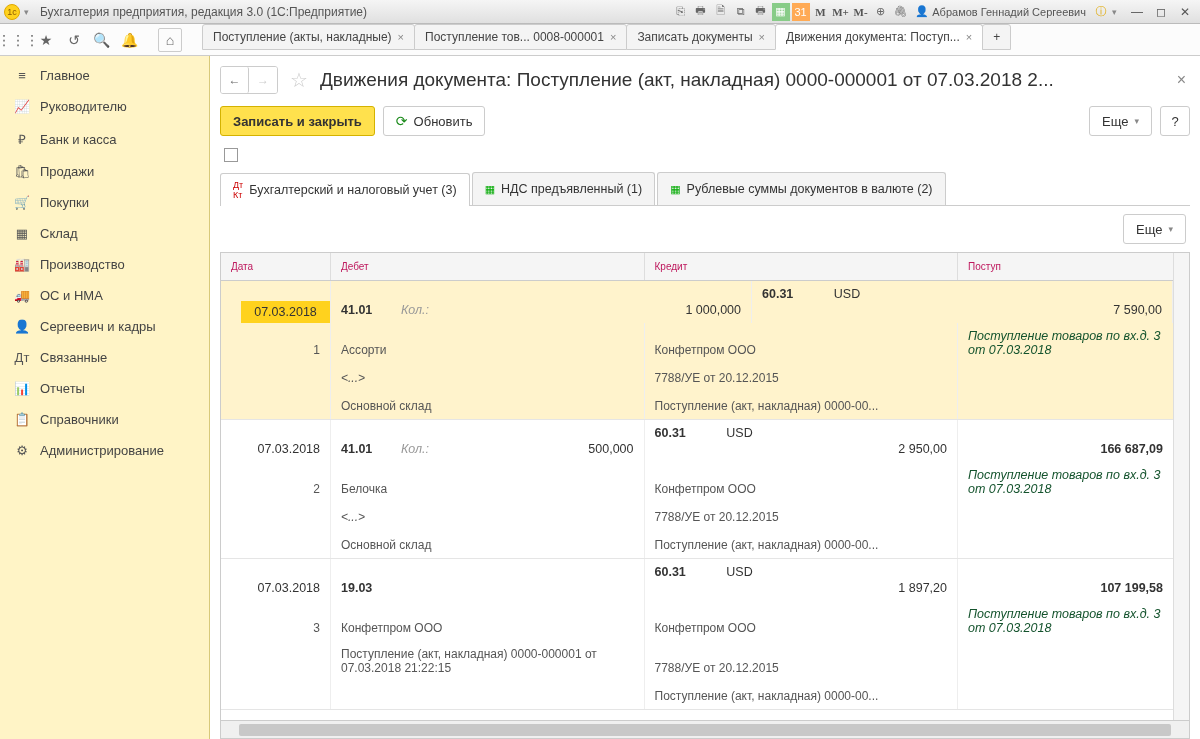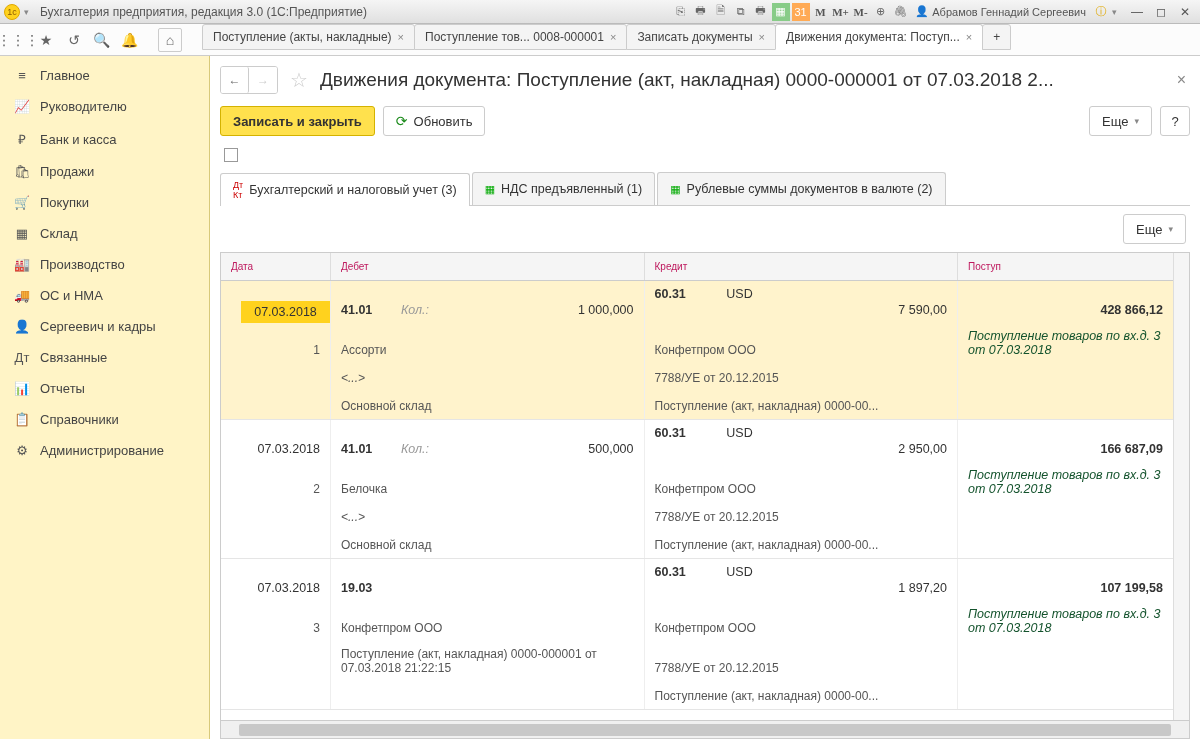--- a/index.html
+++ b/index.html
@@ -260,21 +260,20 @@
                       <span class="kol-val">1 000,000</span>
                     </div>
                   </div>
       <div class="c-credit">
                     <div class="debit-line">
                       <span class="acct">60.31</span>
                       <span class="cur">USD</span>
                       <span class="amt" style="flex:1;">7 590,00</span>
                     </div>
                   </div>
-      <div class="c-sum bold">428 866,12</div>
     </div>
     <div class="gline">
       <div class="c-date sub">1</div>
       <div class="c-debit sub">Ассорти</div>
       <div class="c-credit sub">Конфетпром ООО</div>
       <div class="c-sum italic" style="justify-content:flex-start;">Поступление товаров по вх.д. 3 от 07.03.2018</div>
     </div>
     <div class="gline">
       <div class="c-date"></div>
       <div class="c-debit sub muted italic">&lt;...&gt;</div>

